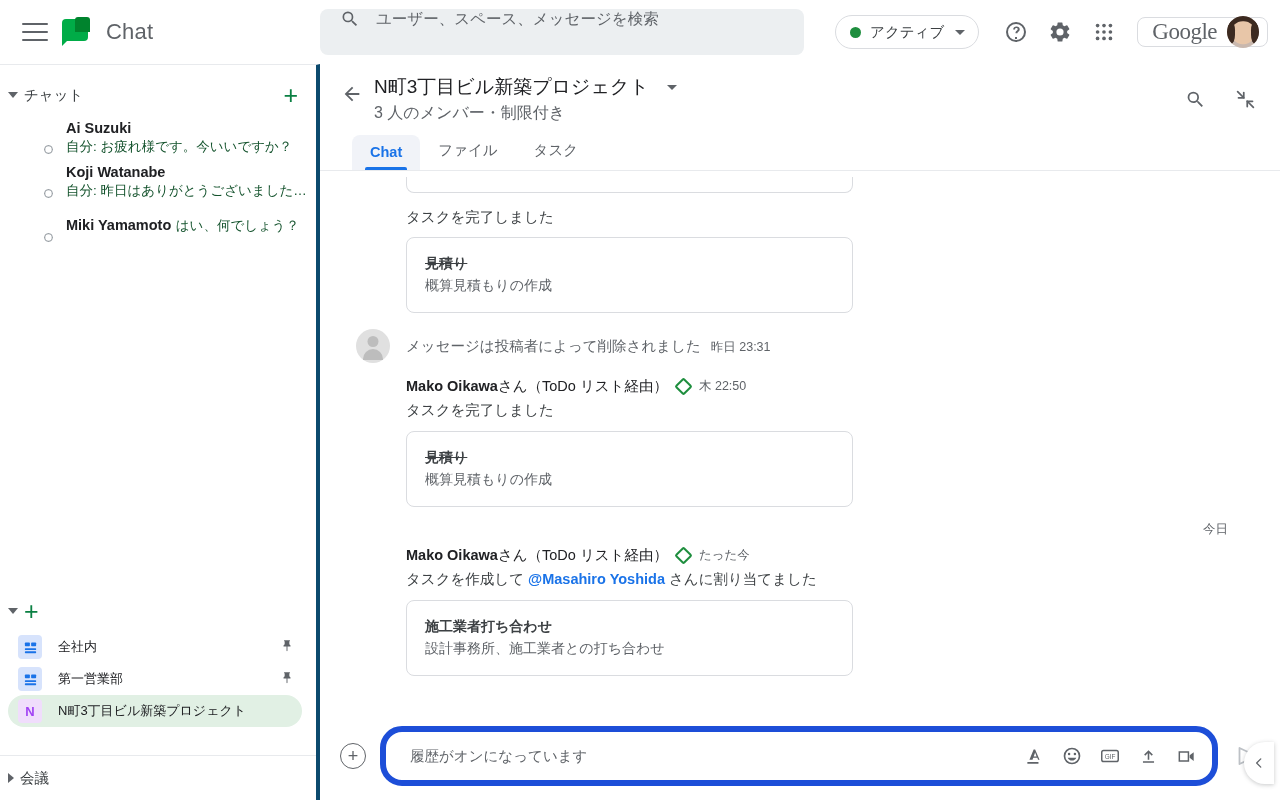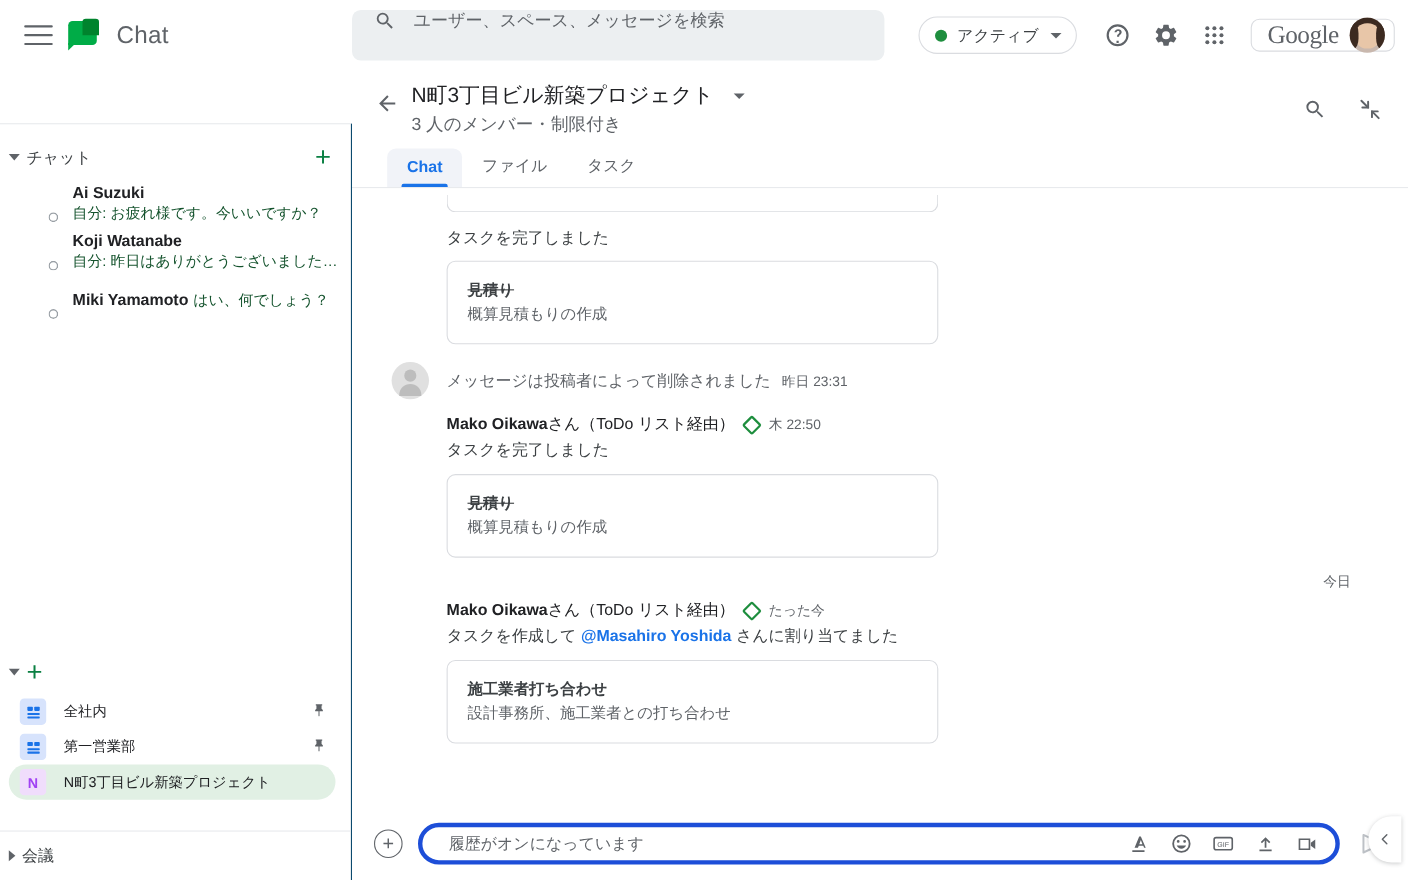--- a/index.html
+++ b/index.html
@@ -84,23 +84,23 @@
   .avatar-img.m .hair { background: #241a14; height: 40%; }
   .avatar-img.m .hair2, .avatar-img.m .hair3 { background: #241a14; height: 50%; }
 
   
   .body { flex: 1; display: flex; min-height: 0; }
 
   
   .sidebar {
     width: 320px; flex: 0 0 320px;
     border-top: 1px solid #e8eaed;
-    border-right: 1px solid #0c4a6e;
+    border-right: 4px solid #0c4a6e;
     display: flex; flex-direction: column;
-    background: #fff; position: relative; margin-top: 48px;
+    background: #fff; position: relative;
   }
   .sect-head {
     height: 40px; display: flex; align-items: center;
     padding: 0 18px 0 8px; margin-top: 10px;
   }
   .tri { width: 0; height: 0; margin-right: 6px; flex: none; }
   .tri.down { border-left: 5px solid transparent; border-right: 5px solid transparent; border-top: 6px solid #5f6368; }
   .tri.right { border-top: 5px solid transparent; border-bottom: 5px solid transparent; border-left: 6px solid #5f6368; }
   .sect-title { font-size: 14.5px; color: #3c4043; flex: 1; }
   .plus { font-size: 25px; color: #0b8043; line-height: 1; font-weight: 300; cursor: pointer; }
@@ -179,21 +179,21 @@
   .deleted-row { display: flex; align-items: center; gap: 16px; padding-top: 16px; }
   .deleted-txt { font-size: 14.5px; color: #5f6368; display: flex; align-items: baseline; gap: 10px; }
   .deleted-txt .t { font-size: 12.5px; color: #5f6368; }
 
   .daysep { text-align: right; font-size: 12.5px; color: #5f6368; padding: 14px 28px 0 0; }
 
   
   .composer { flex: none; padding: 8px 16px 14px 16px; display: flex; align-items: center; gap: 14px; }
   .plus-circle { width: 26px; height: 26px; border-radius: 50%; border: 1.6px solid #5f6368; display: flex; align-items: center; justify-content: center; color: #5f6368; font-size: 18px; line-height: 0; cursor: pointer; flex: none; margin-left: 4px; }
   .input-shell {
-    flex: 1; height: 38px; border: 4px solid #1d4ed8; border-radius: 22px;
+    flex: 1; height: 60px; border: 6px solid #1d4ed8; border-radius: 22px;
     display: flex; align-items: center; padding: 0 10px 0 24px; gap: 6px; justify-content: flex-end;
   }
   .input-ph { flex: 1; font-size: 14.5px; color: #5f6368; }
   .comp-icn { width: 32px; height: 32px; display: flex; align-items: center; justify-content: center; cursor: pointer; }
   .send-btn { width: 32px; height: 32px; display: flex; align-items: center; justify-content: center; cursor: pointer; flex: none; }
 
   .collapse-fab {
     position: absolute; right: 6px; bottom: 16px;
     width: 30px; height: 42px; border-radius: 22px 0 0 22px;
     background: #fff; box-shadow: 0 1px 4px rgba(60,64,67,.28);

